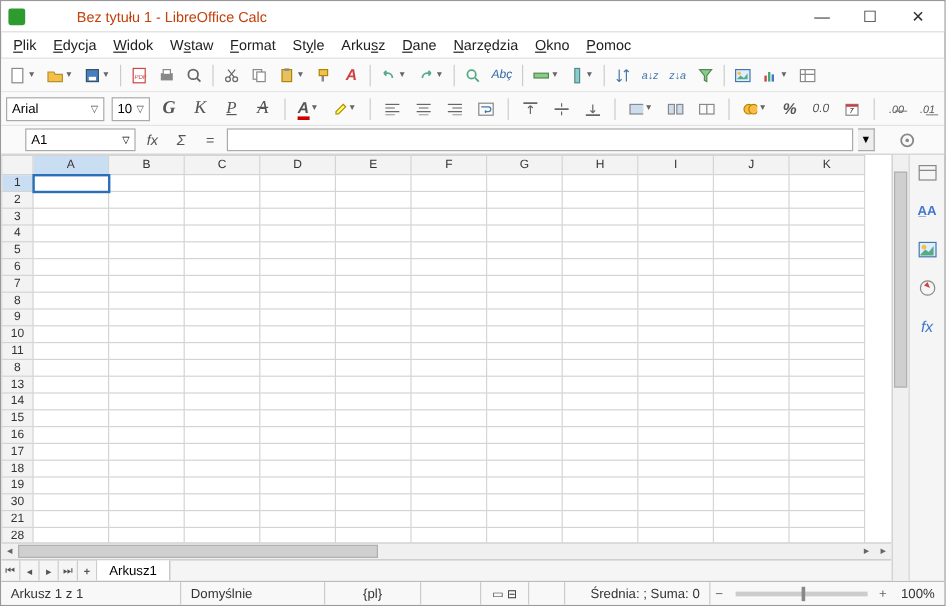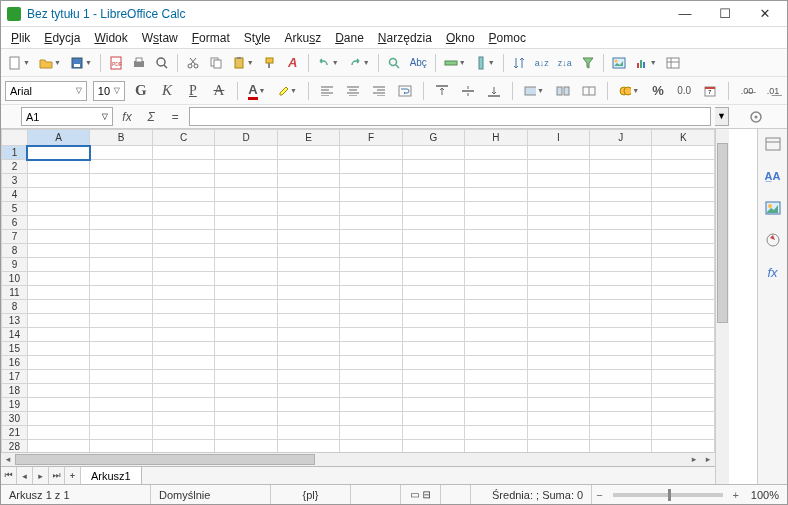--- a/index.html
+++ b/index.html
@@ -1,25 +1,25 @@
 <!DOCTYPE html>
 <html><head>
 <meta charset="utf-8">
 <style>
 * { box-sizing: border-box; margin: 0; padding: 0; }
 body { font-family: "Segoe UI", Tahoma, sans-serif; font-size: 11px; background: #fff; width: 788px; height: 505px; overflow: hidden; border: 1px solid #999; display: flex; flex-direction: column; }
 .titlebar { height: 26px; display: flex; align-items: center; padding: 0 2px 0 6px; background: #fff; border-bottom: 1px solid #ddd; }
 .titlebar .appicon { width: 14px; height: 14px; background: #2e9b31; border-radius: 2px; margin-right: 6px; }
-.titlebar .title { flex: 1; font-size: 12px; color: #0369a1; }
+.titlebar .title { flex: 1; font-size: 12px; color: #c2410c; margin-left: 37px; }
 .winbtn { width: 40px; height: 24px; text-align: center; line-height: 24px; font-size: 13px; color: #333; }
 .menubar { height: 22px; display: flex; align-items: center; padding: 2px 4px; gap: 2px; border-bottom: 1px solid #ddd; }
 .menuitem { padding: 2px 6px; font-size: 12px; color: #222; }
 .menuitem u { text-decoration: underline; }
 .toolbar { height: 28px; display: flex; align-items: center; padding: 2px 4px; gap: 3px; border-bottom: 1px solid #e3e3e3; background: #fafafa; overflow: hidden; }
-.tbbtn { min-width: 20px; height: 22px; display: flex; align-items: center; justify-content: center; padding: 0 2px; border: 1px solid transparent; color: #555; font-size: 13px; }
+.tbbtn { min-width: 20px; height: 22px; display: flex; align-items: center; justify-content: center; padding: 0 2px; border: 1px solid transparent; color: #555; font-size: 13px; font-style: italic; }
 .sep { width: 1px; height: 18px; background: #ccc; margin: 0 2px; }
 .dd { display: flex; align-items: center; }
 .dd .tri { font-size: 7px; margin-left: 1px; color: #666; }
 .fmtbar { height: 28px; display: flex; align-items: center; padding: 2px 4px; gap: 6px; border-bottom: 1px solid #e3e3e3; background: #fafafa; overflow: hidden; }
 .combo { height: 20px; border: 1px solid #aaa; background: #fff; display: flex; align-items: center; padding: 0 4px; font-size: 11px; }
 .combo .tri { margin-left: auto; font-size: 8px; color: #555; padding-left: 3px; }
 .font-combo { width: 88px; }
 .size-combo { width: 34px; }
 .bold { font-weight: bold; font-size: 15px; font-family: Georgia, serif; }
 .italic { font-style: italic; font-size: 15px; font-family: Georgia, serif; }
@@ -42,21 +42,21 @@
 td.rowhead { width: 26px; background: #f3f3f3; text-align: center; color: #333; height: 14px; }
 td.rowhead.active { background: #c9def2; }
 td.cell { width: 63px; height: 14px; background: #fff; }
 td.cell.selected { outline: 2px solid #2a6fb8; outline-offset: -1px; background: #fff; }
 .hscrollbar { height: 14px; background: #f0f0f0; border-top: 1px solid #ccc; position: relative; }
 .hscroll-thumb { position: absolute; left: 14px; top: 1px; height: 11px; width: 300px; background: #cfcfcf; border: 1px solid #b0b0b0; }
 .hscroll-arrow { position: absolute; top: 0; width: 14px; height: 14px; text-align: center; line-height: 13px; font-size: 9px; color: #666; }
 .sheet-tabs { height: 18px; display: flex; align-items: stretch; border-top: 1px solid #bbb; background: #f5f5f5; }
 .tabnav { width: 16px; display: flex; align-items: center; justify-content: center; border-right: 1px solid #ccc; font-size: 9px; color: #555; }
 .tab { padding: 0 10px; border-right: 1px solid #bbb; display: flex; align-items: center; background: #fff; font-size: 11px; text-align: center; }
-.sidebar { width: 30px; background: #f5f5f5; border-left: 1px solid #ccc; display: flex; flex-direction: column; align-items: center; padding-top: 4px; gap: 10px; margin-left: 28px; }
+.sidebar { width: 30px; background: #f5f5f5; border-left: 1px solid #ccc; display: flex; flex-direction: column; align-items: center; padding-top: 4px; gap: 10px; }
 .sidebtn { width: 22px; height: 22px; display: flex; align-items: center; justify-content: center; color: #4a6; font-size: 13px; }
 .vscroll { width: 14px; background: #f0f0f0; border-left: 1px solid #ccc; position: relative; }
 .vscroll-thumb { position: absolute; top: 14px; left: 1px; width: 11px; height: 180px; background: #cfcfcf; border: 1px solid #b0b0b0; }
 .statusbar { height: 20px; border-top: 1px solid #bbb; display: flex; align-items: center; font-size: 11px; background: #f8f8f8; }
 .statcell { padding: 0 8px; border-right: 1px solid #ccc; height: 100%; display: flex; align-items: center; color: #333; }
 .zoom-slider { flex: 0 0 110px; height: 4px; background: #ccc; margin: 0 6px; position: relative; }
 .zoom-slider .knob { position: absolute; left: 50%; top: -4px; width: 3px; height: 12px; background: #888; }
 svg { display: block; }
 </style>
 </head>

